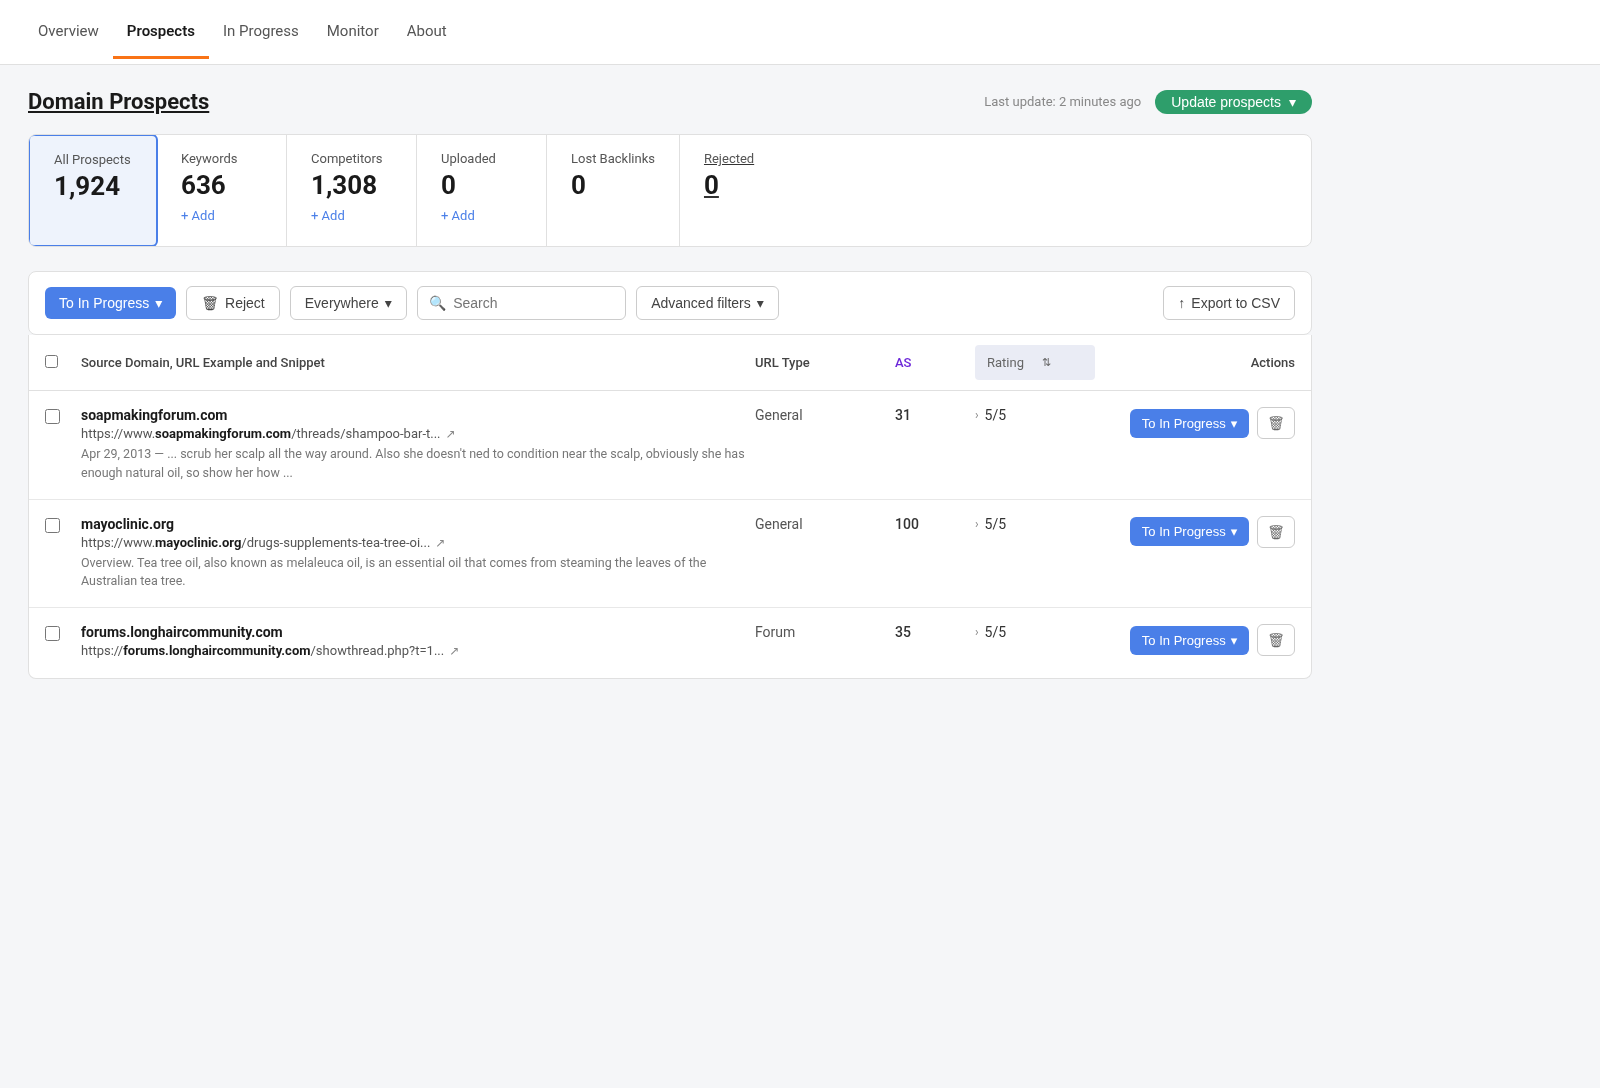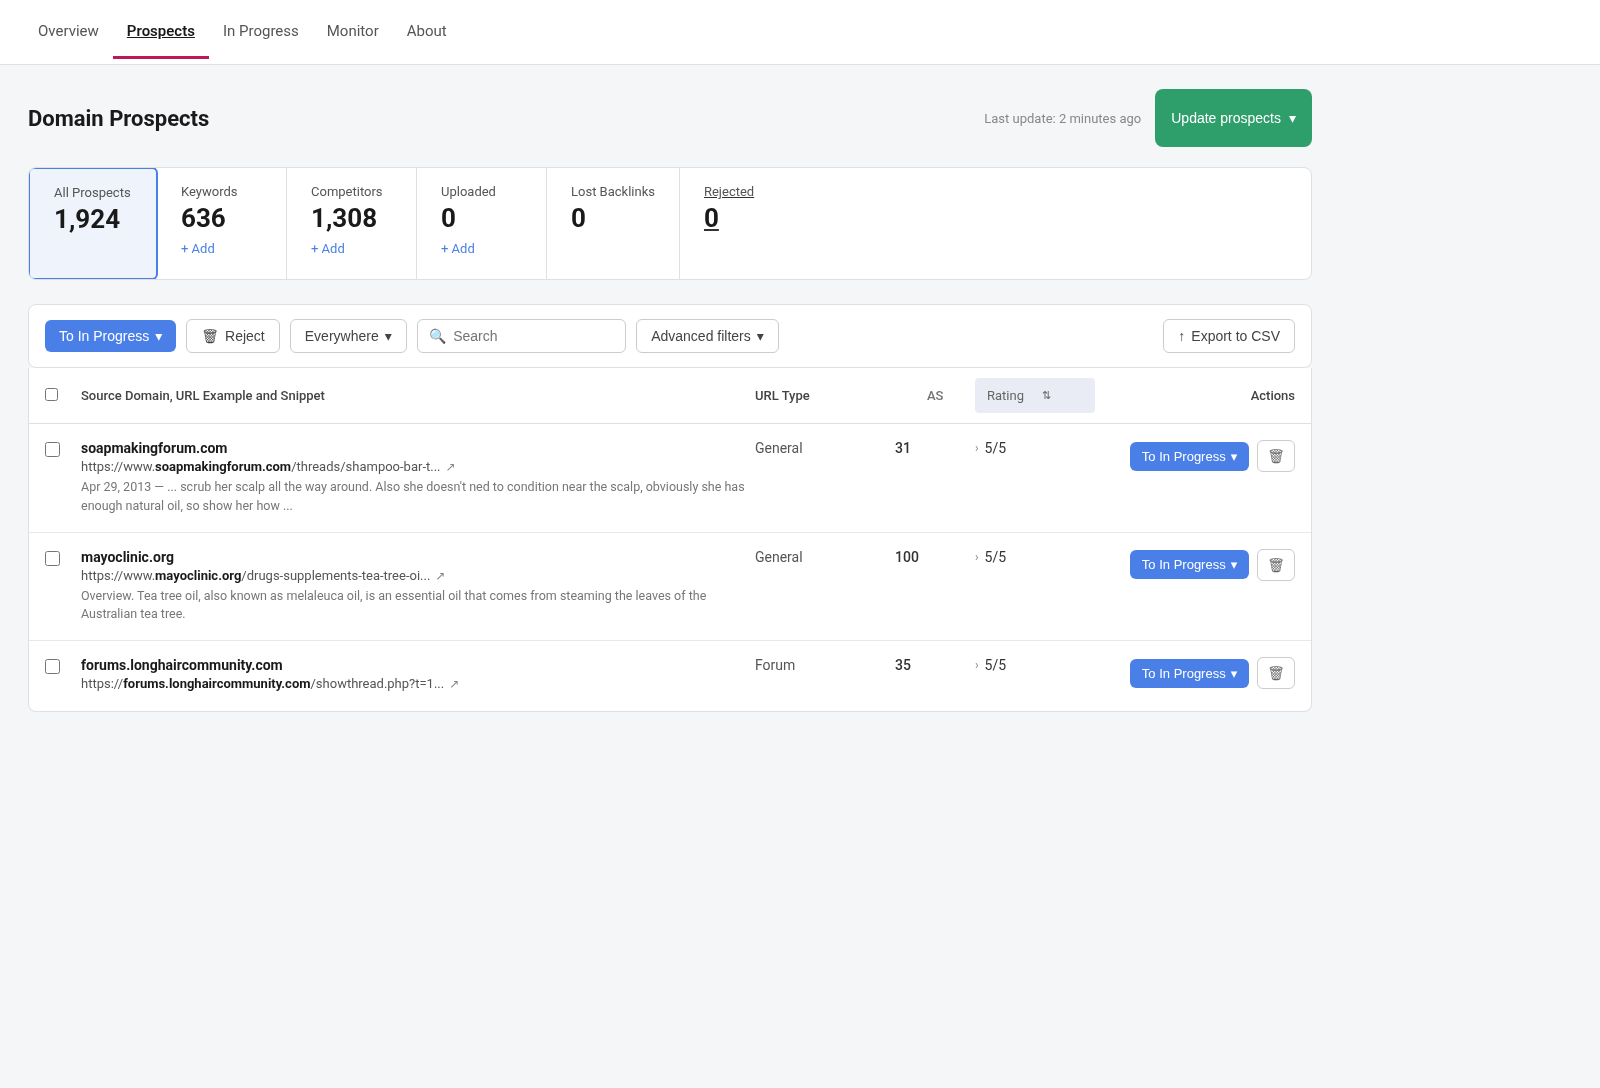--- a/index.html
+++ b/index.html
@@ -24,57 +24,57 @@
       cursor: pointer;
       color: #555;
       font-size: 15px;
       text-decoration: none;
       border-bottom: 3px solid transparent;
       margin-bottom: -1px;
     }
     .nav-item.active {
       color: #1a1a1a;
       font-weight: 600;
-      border-bottom: 3px solid #be185d;
-      text-decoration: underline;
+      border-bottom: 3px solid #f97316;
     }
 
     
     .main-content {
       padding: 24px 28px;
       max-width: 1340px;
     }
 
     
     .page-header {
       display: flex;
       align-items: center;
       justify-content: space-between;
       margin-bottom: 20px;
     }
     .page-title {
       font-size: 22px;
       font-weight: 700;
       color: #1a1a1a;
+      text-decoration: underline;
     }
     .header-right {
       display: flex;
       align-items: center;
       gap: 14px;
     }
     .last-update {
       color: #888;
       font-size: 13px;
     }
     .update-btn {
       background: #2e9e6b;
       color: #fff;
       border: none;
-      border-radius: 8px;
-      padding: 21px 16px;
+      border-radius: 15px;
+      padding: 4px 16px;
       font-size: 14px;
       font-weight: 500;
       cursor: pointer;
       display: flex;
       align-items: center;
       gap: 8px;
     }
 
     
     .stats-row {
@@ -393,21 +393,21 @@
     <div class="table-container">
 
       <div class="table-header">
         <div>
           <input type="checkbox" style="">
         </div>
         <div>
           <div style="font-weight:500;color:#444;">Source Domain, URL Example and Snippet</div>
         </div>
         <div style="font-weight:500;color:#444;">URL Type</div>
-        <div style="font-weight:500;color:#737373;margin-left:32px;">AS</div>
+        <div style="font-weight:500;color:#6d28d9;">AS</div>
         <div>
           <div class="th-rating">
             <span>Rating</span>
             <span style="font-size:11px;color:#666;">⇅</span>
           </div>
         </div>
         <div style="text-align:right;font-weight:500;color:#444;">Actions</div>
       </div>
 
       <div id="table-body">

